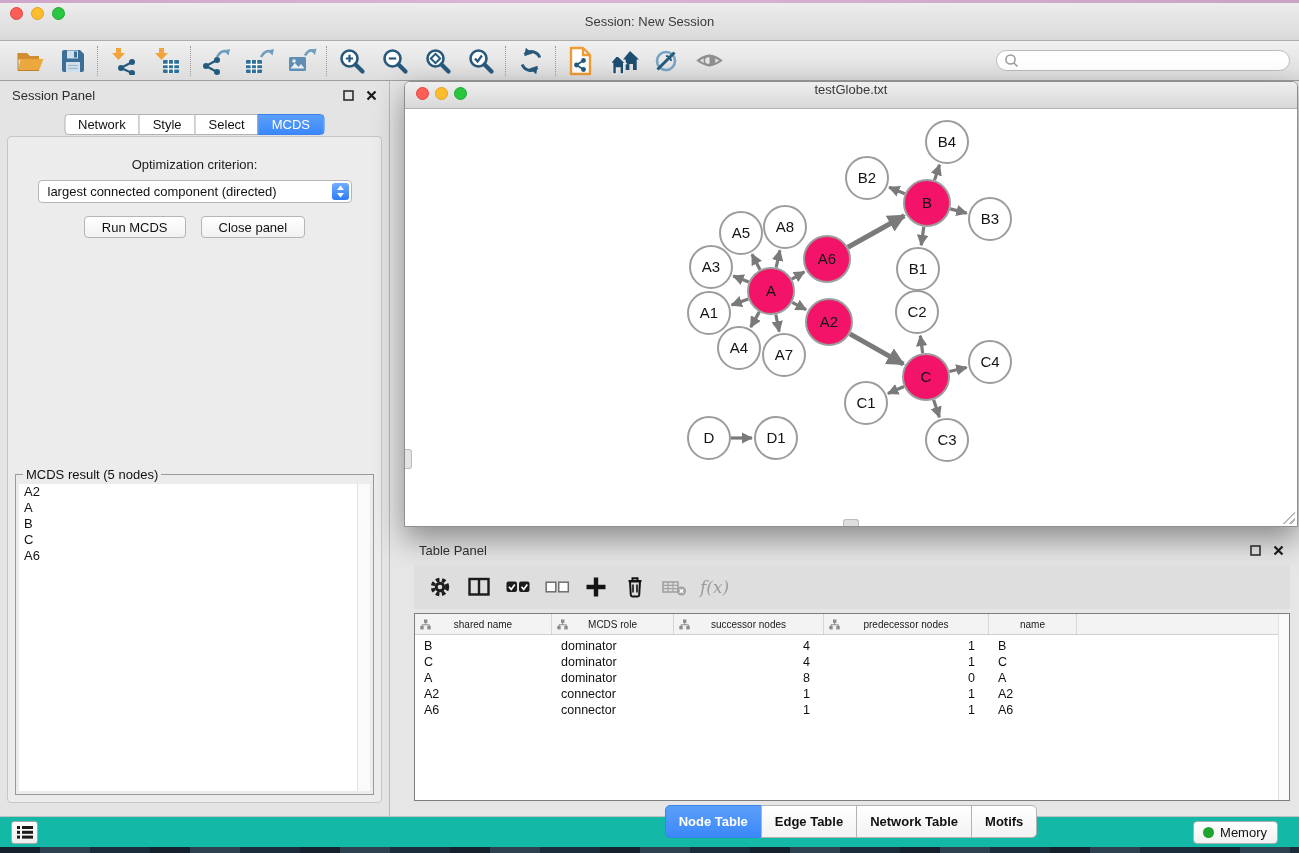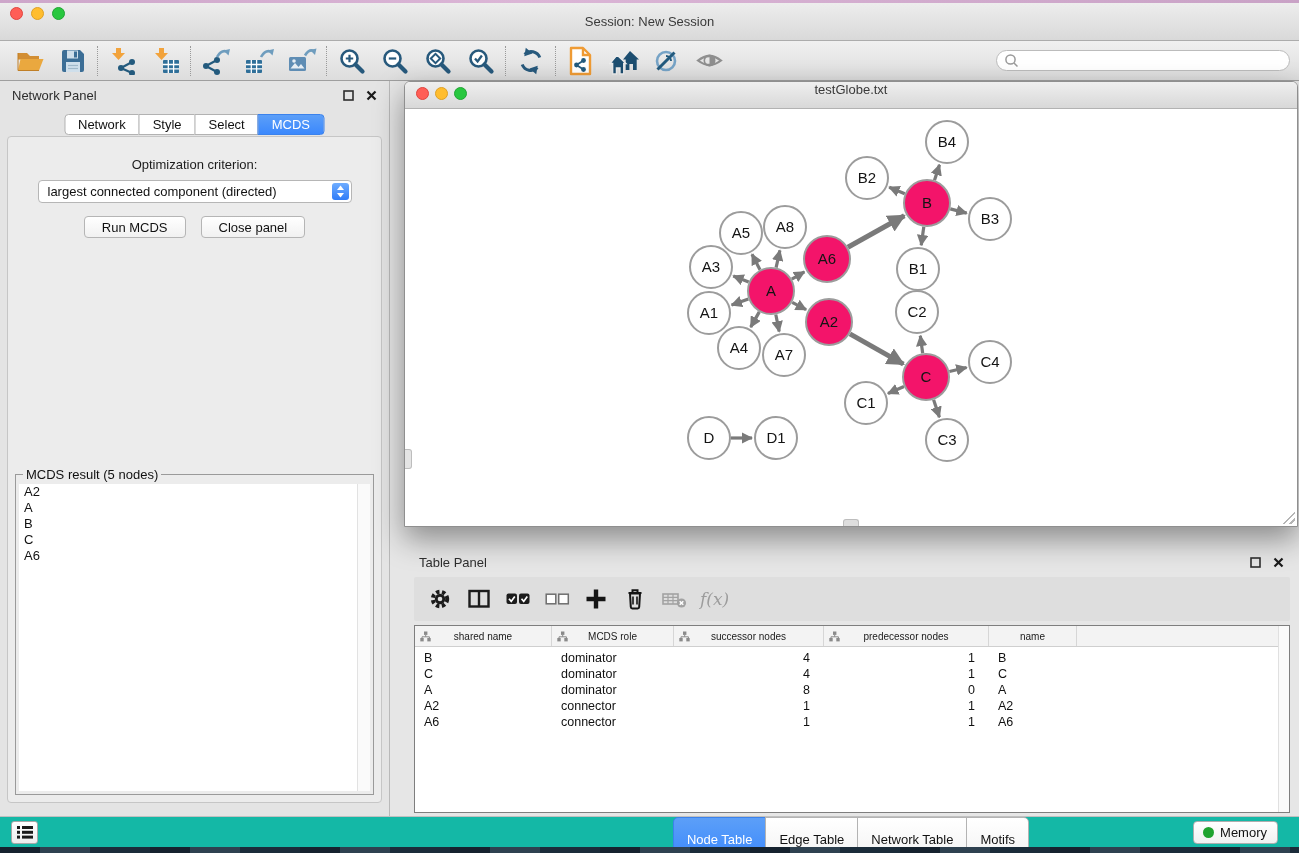--- a/index.html
+++ b/index.html
@@ -78,40 +78,40 @@
   .nw-handle-left { position:absolute; left:0; top:340px; width:7px; height:20px; background:#e4e4e4;
     border:1px solid #bdbdbd; border-left:none; border-radius:0 3px 3px 0; }
   .nw-handle-bottom { position:absolute; left:438px; bottom:0; width:16px; height:7px; background:#dedede;
     border:1px solid #bdbdbd; border-bottom:none; border-radius:3px 3px 0 0; }
   .nw-grip { position:absolute; right:2px; bottom:2px; width:15px; height:15px;
     background:repeating-linear-gradient(135deg,transparent 0 3px,#b5b5b5 3px 4.6px);
     clip-path:polygon(100% 0,100% 100%,0 100%); }
 
   
   .table-panel { position:absolute; left:14px; right:0; top:456px; bottom:1px; }
-  .tp-header { height:26px; display:flex; align-items:center; padding:0 15px;margin-top:12px; }
+  .tp-header { height:26px; display:flex; align-items:center; padding:0 15px; }
   .tp-toolbar { margin:2px 9px 0 10px; height:44px; background:#dedede; border-radius:2px;
     display:flex; align-items:center; gap:13px; padding-left:13px; }
   .tpi { width:26px; height:26px; display:flex; align-items:center; justify-content:flex-start; background:transparent; border:none; }
   .fx-label { font-style:italic; font-family:"DejaVu Serif","Liberation Serif",serif; font-size:17px; color:#9c9c9c; }
   .tp-table { margin:4px 9px 0 10px; height:188px; border:1px solid #7e7e7e; background:#fff; position:relative; overflow:hidden; }
   .thead { display:flex; height:21px; background:#f3f3f3; border-bottom:1px solid #cfcfcf; }
   .th { position:relative; display:flex; align-items:center; justify-content:center;
     border-right:1px solid #d6d6d6; font-size:10px; color:#1a1a1a; }
   .th-ic { position:absolute; left:5px; top:5px; }
   .th.filler { flex:1; border-right:none; }
   .tr { display:flex; height:16px; line-height:16px; }
   .td { font-size:12.5px; color:#111; padding-left:9px; white-space:nowrap; overflow:hidden; }
   .td.num { text-align:right; padding-right:14px; padding-left:0; }
   .c0 { width:137px; } .c1 { width:122px; } .c2 { width:150px; } .c3 { width:165px; } .c4 { width:88px; }
   .tbody { padding-top:3px; }
   .tp-scroll { position:absolute; top:0; right:0; bottom:0; width:11px; background:#fafafa; border-left:1px solid #e0e0e0; }
   .tp-tabs { margin-top:4px; display:flex; justify-content:center; }
-  .tp-tab { padding:14px 13px; font-size:13px; background:linear-gradient(#ffffff,#f2f2f2);
-    border:1px solid #b3b3b3; margin-left:-1px; color:#111; }
+  .tp-tab { padding:8px 13px; font-size:13px; background:linear-gradient(#ffffff,#f2f2f2);
+    border:1px solid #b3b3b3; margin-left:-1px; color:#111;font-weight:bold; }
   .tp-tab:first-child { border-radius:5px 0 0 5px; }
   .tp-tab:last-child { border-radius:0 5px 5px 0; }
   .tp-tab.active { background:linear-gradient(#5c9ff8,#3b88fd); border-color:#3b82ec; color:#fff; }
 
   
   .statusbar { height:31px; flex:none; display:flex; align-items:center; justify-content:space-between;
     padding:0 21px 0 11px; background:#14b8a6; border-top:1px solid #c0c0c0; }
   .sb-btn { width:27px; height:23px; display:flex; align-items:center; justify-content:center;
     background:linear-gradient(#ffffff,#ededed); border:1px solid #a8a8a8; border-radius:3px; }
   .memory-btn { height:23px; display:flex; align-items:center; gap:6px; padding:0 10px 0 9px;
@@ -278,21 +278,21 @@
           </svg>
         </span>
       <input type="text" placeholder="" style="">
     </div>
   </div>
 
   <div class="main">
 
     <div class="control-panel">
       <div class="cp-header">
-        <span class="panel-title">Network Panel</span>
+        <span class="panel-title">Session Panel</span>
         <span class="panel-icons">
           <span>
               <svg width="11" height="11" viewBox="0 0 11 11">
                 <rect x="1" y="1" width="9" height="9" fill="none" stroke="#2d2d2d" stroke-width="1.6"></rect>
               </svg>
             </span>
           <span>
               <svg width="11" height="11" viewBox="0 0 11 11">
                 <path d="M1.5 1.5 L9.5 9.5 M9.5 1.5 L1.5 9.5" stroke="#1a1a1a" stroke-width="2.2"></path>
               </svg>

